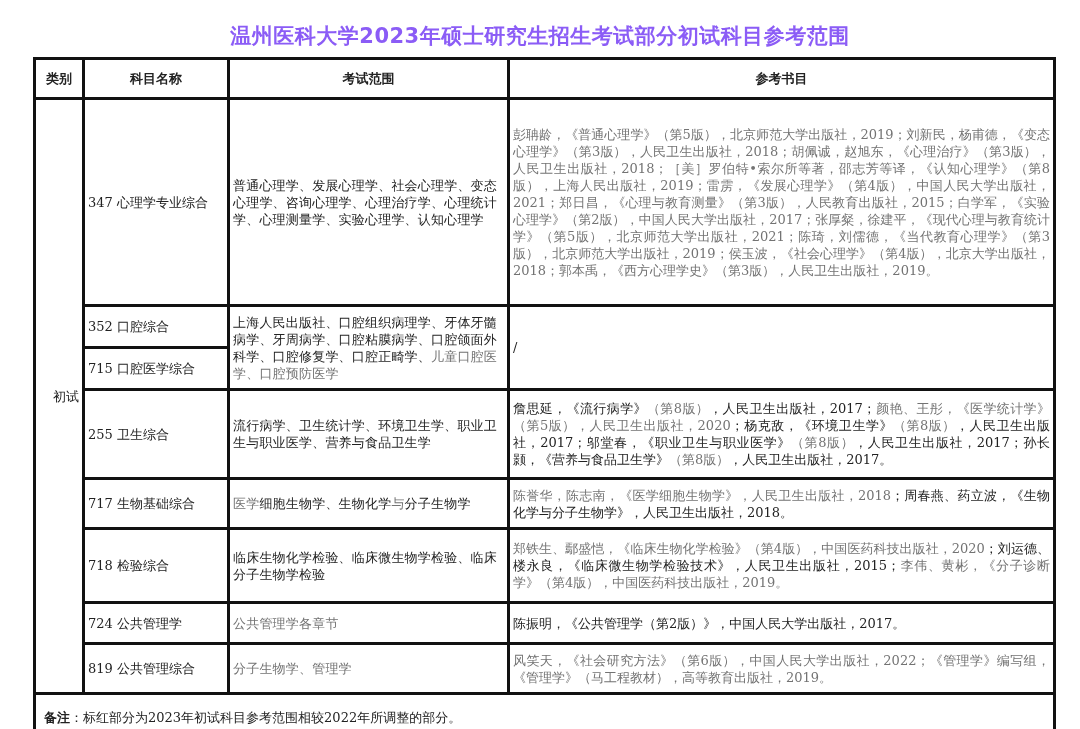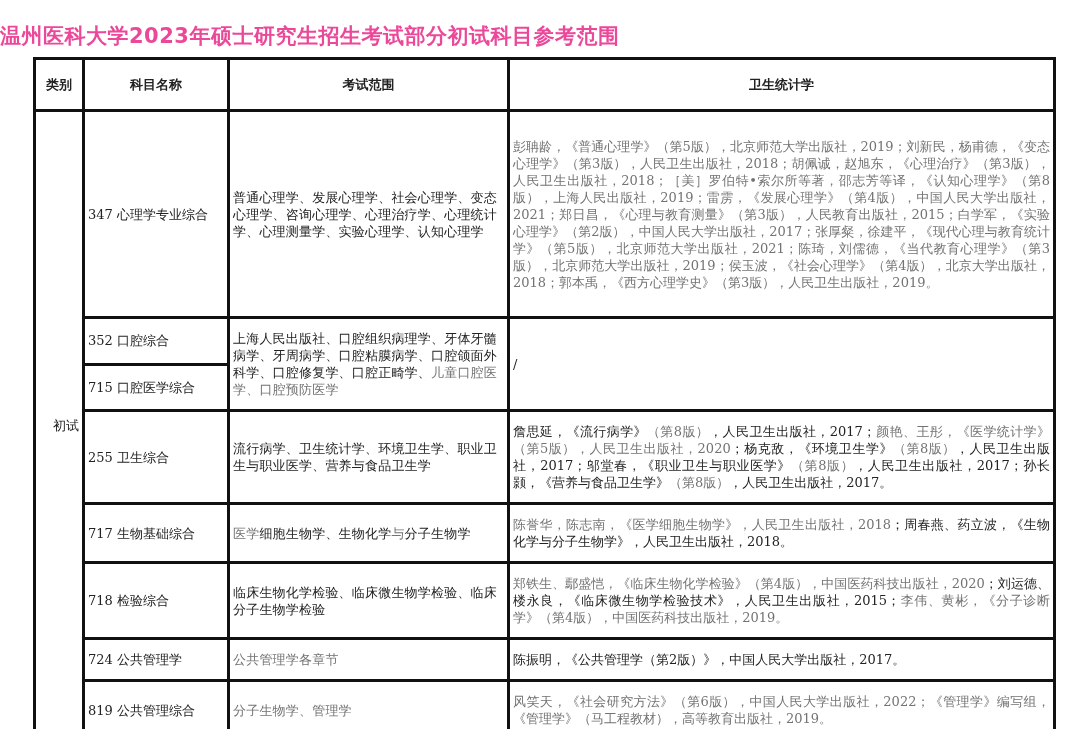--- a/index.html
+++ b/index.html
@@ -1,23 +1,23 @@
 <!DOCTYPE html>
 <html><head>
 <meta charset="utf-8">
 <style>
   html, body { margin:0; padding:0; background:#ffffff; }
   body { width:1080px; height:729px; position:relative; overflow:hidden;
          font-family:"DejaVu Serif","Liberation Serif",serif; color:#222; }
-  .title { position:absolute; left:0; top:22px; width:1080px; 
+  .title { position:absolute; left:0; top:22px; width:1080px; text-align:center;
            font-family:"DejaVu Sans","Liberation Sans",sans-serif; font-weight:bold;
-           font-size:21px; letter-spacing:0.5px; color:#ec4899; }
+           font-size:21px; letter-spacing:0.5px; color:#8b5cf6; }
   table.main { position:absolute; left:33px; top:57px; width:1020px;
                border-collapse:collapse; table-layout:fixed; }
-  table.main td, table.main th { border:3px solid #111; padding:11px 3px; vertical-align:middle;
+  table.main td, table.main th { border:3px solid #111; padding:5px 3px; vertical-align:middle;
                font-size:13px; line-height:17px; }
   table.main th { font-family:"DejaVu Sans","Liberation Sans",sans-serif; font-weight:bold;
                   font-size:13px; height:27px; text-align:center; }
   .cat { text-align:right; font-size:14px; }
   .name { font-size:13.5px; }
   .scope { letter-spacing:0.2px; }
   .ref { text-align:justify; }
   .red { color:#737373; }
   .note { font-size:13px; padding-left:8px !important; height:34px; }
   .note b { font-family:Liberation Sans, sans-serif; }
@@ -32,21 +32,21 @@
     <col style="width:49px">
     <col style="width:145px">
     <col style="width:280px">
     <col style="width:546px">
   </colgroup>
   <thead>
     <tr>
       <th>类别</th>
       <th>科目名称</th>
       <th>考试范围</th>
-      <th>卫生统计学</th>
+      <th>参考书目</th>
     </tr>
   </thead>
   <tbody>
 
     <tr style="height:207px">
       <td class="cat" rowspan="9">初试</td>
       <td class="name">347 心理学专业综合</td>
       <td class="scope"><span>普通心理学、发展心理学、社会心理学、变态心理学、咨询心理学、心理治疗学、心理统计学、心理测量学、实验心理学、认知心理学</span></td>
       <td class="ref red"><span>彭聃龄，《普通心理学》（第5版），北京师范大学出版社，2019；刘新民，杨甫德，《变态心理学》（第3版），人民卫生出版社，2018；胡佩诚，赵旭东，《心理治疗》（第3版），人民卫生出版社，2018；［美］罗伯特•索尔所等著，邵志芳等译，《认知心理学》（第8版），上海人民出版社，2019；雷雳，《发展心理学》（第4版），中国人民大学出版社，2021；郑日昌，《心理与教育测量》（第3版），人民教育出版社，2015；白学军，《实验心理学》（第2版），中国人民大学出版社，2017；张厚粲，徐建平，《现代心理与教育统计学》（第5版），北京师范大学出版社，2021；陈琦，刘儒德，《当代教育心理学》（第3版），北京师范大学出版社，2019；侯玉波，《社会心理学》（第4版），北京大学出版社，2018；郭本禹，《西方心理学史》（第3版），人民卫生出版社，2019。</span></td>
     </tr>

